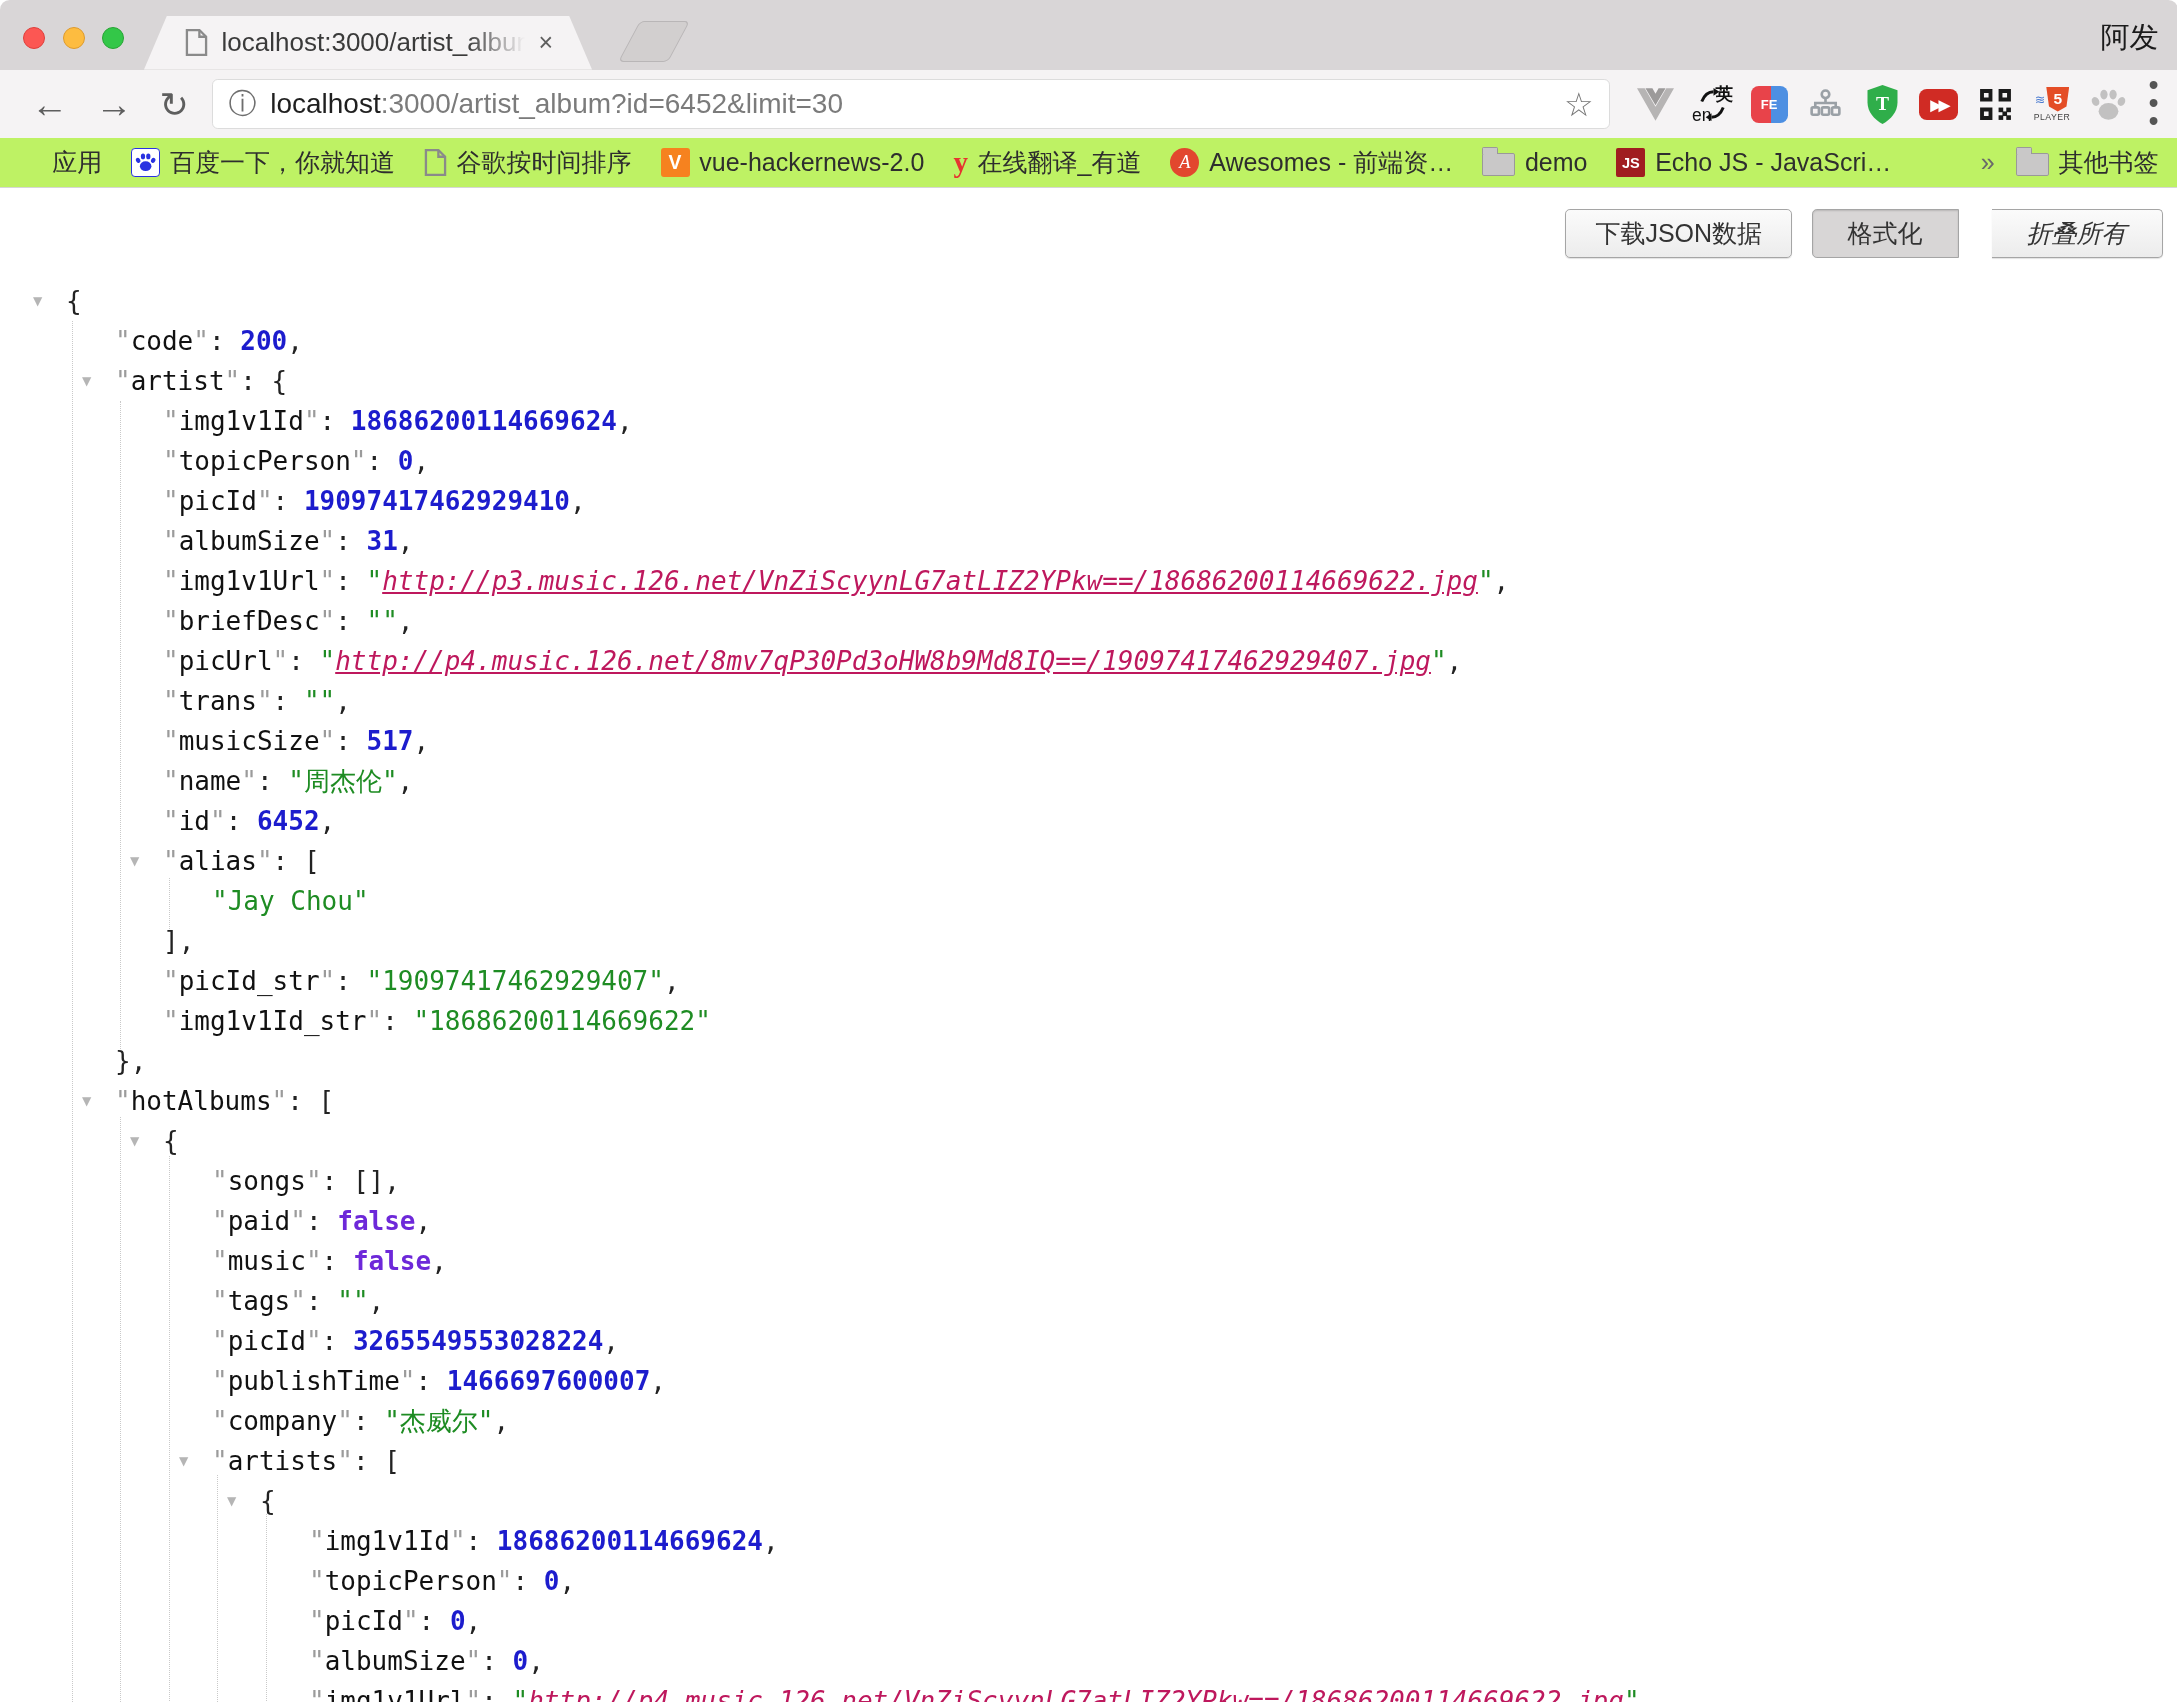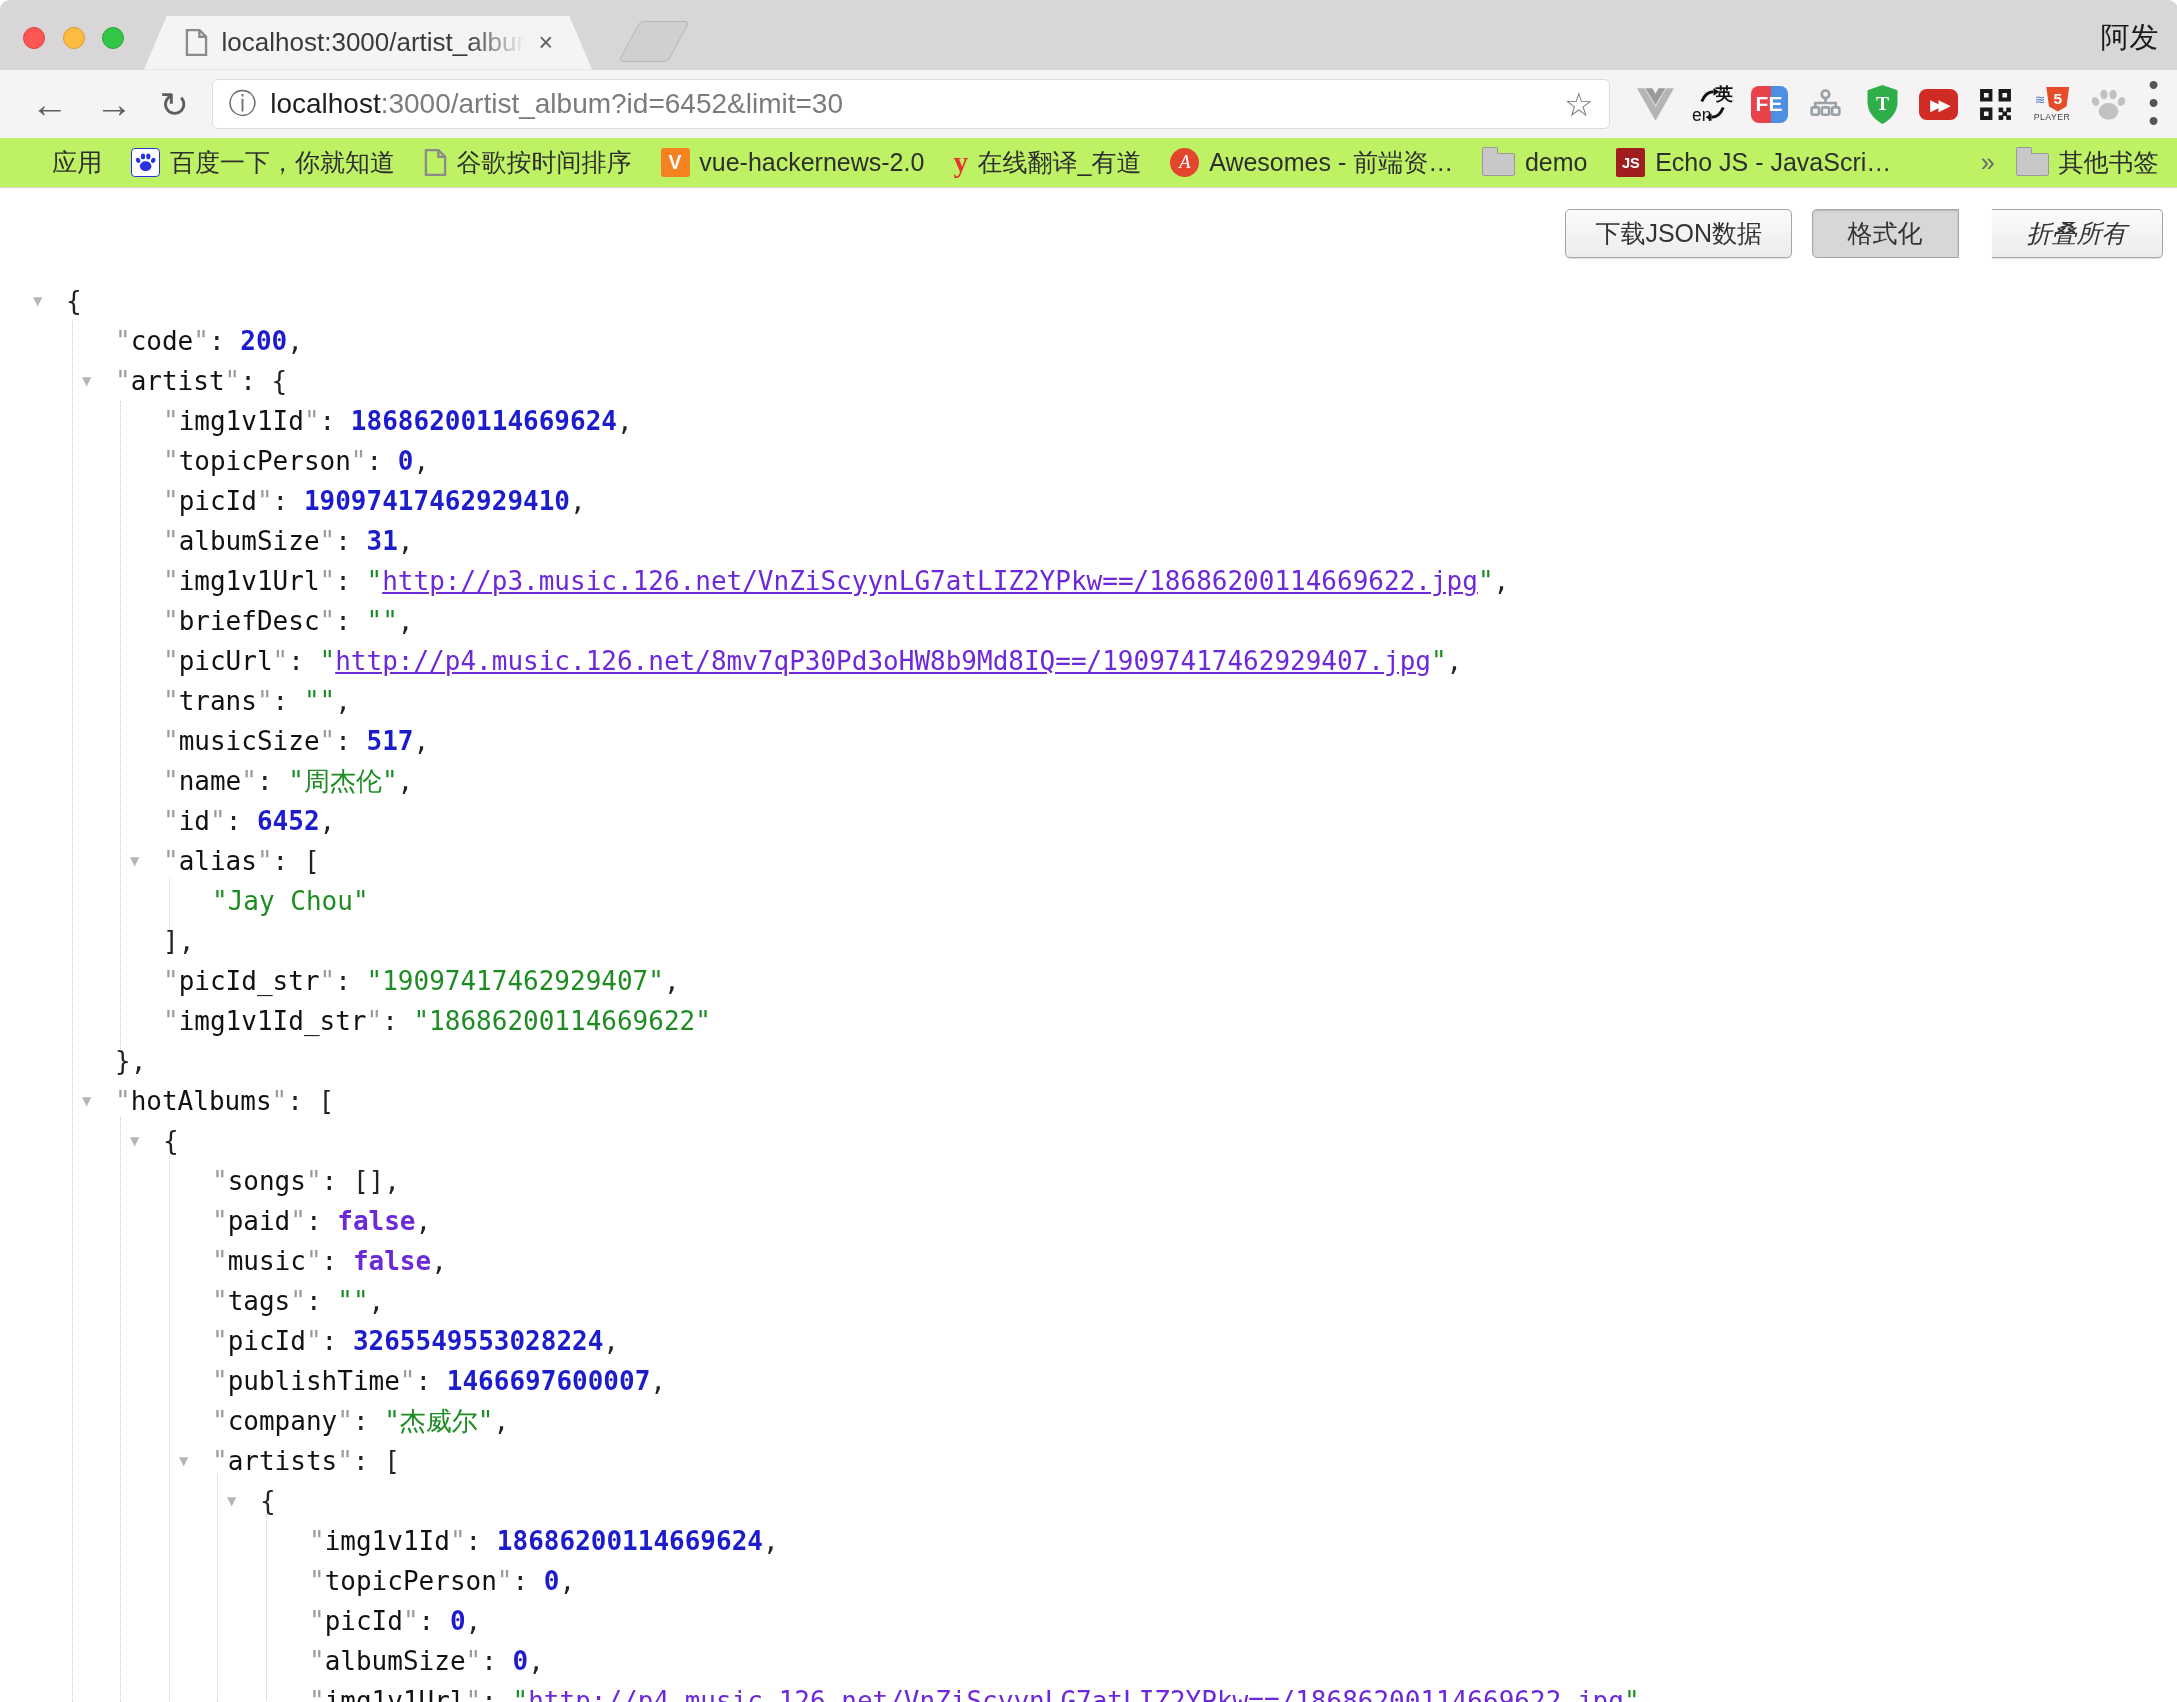--- a/index.html
+++ b/index.html
@@ -41,21 +41,21 @@
   .url-host { color:#1f1f1f; }
   .url-rest { color:#7b7b7b; }
   .omni-star { margin-left:auto; font-size:33px; color:#767676; }
   .ext-row { display:flex; align-items:center; }
   .ext { width:43px; height:43px; margin:0 6.8px; display:flex; align-items:center;
          justify-content:center; position:relative; }
   .menu-dots { font-size:29px; color:#555; margin:0 5.8px 0 11.6px; letter-spacing:0; line-height:0.62; text-align:center; }
 
   
   .icon-fe { width:37px; height:37px; border-radius:7.8px; color:#fff; font-weight:bold;
-             font-size:21px; display:flex; align-items:center; justify-content:center;
+             font-size:13px; display:flex; align-items:center; justify-content:center;
              background:linear-gradient(90deg,#e8434a 0 54%,#4d8fe2 54%); }
   .icon-vdl { width:39px; height:31px; border-radius:7.8px; background:#d02b24; color:#fff;
               font-size:14.6px; display:flex; align-items:center; justify-content:center;
               letter-spacing:-2.9px; font-weight:bold; }
   .icon-h5p { display:flex; flex-direction:column; align-items:center; }
   .icon-h5p .shield { width:23px; height:25px; background:#e44d26; color:#fff; font-size:15.5px;
               font-weight:bold; display:flex; align-items:center; justify-content:center;
               clip-path:polygon(0 0,100% 0,88% 80%,50% 100%,12% 80%); }
   .icon-h5p .lbl { font-size:8.7px; color:#444; letter-spacing:0.5px; }
   .icon-translate { position:relative; width:41px; height:41px; }
@@ -107,21 +107,21 @@
                font-size:26px; }
   .jl { position:relative; height:40px; line-height:40px; white-space:pre; }
   .tri { position:absolute; top:0; font-size:15.5px; color:#b5b5b5; line-height:40px; }
   .guide { position:absolute; width:0; border-left:1px dotted #c9c9c9; }
   .tk-k { color:#111; }
   .tk-q { color:#9b9b9b; }
   .tk-p { color:#222; }
   .tk-n { color:#1c1ccd; font-weight:bold; }
   .tk-b { color:#6d28d9; font-weight:bold; }
   .tk-s { color:#1e8c23; }
-  .tk-l { color:#6d28d9; text-decoration:underline; }
+  .tk-l { color:#be185d; text-decoration:underline;font-style:italic; }
 </style>
 </head>
 <body>
 
 <div class="window">
 
   <div class="tabstrip">
     <div class="lights">
       <span class="light red"></span>
       <span class="light yellow"></span>

